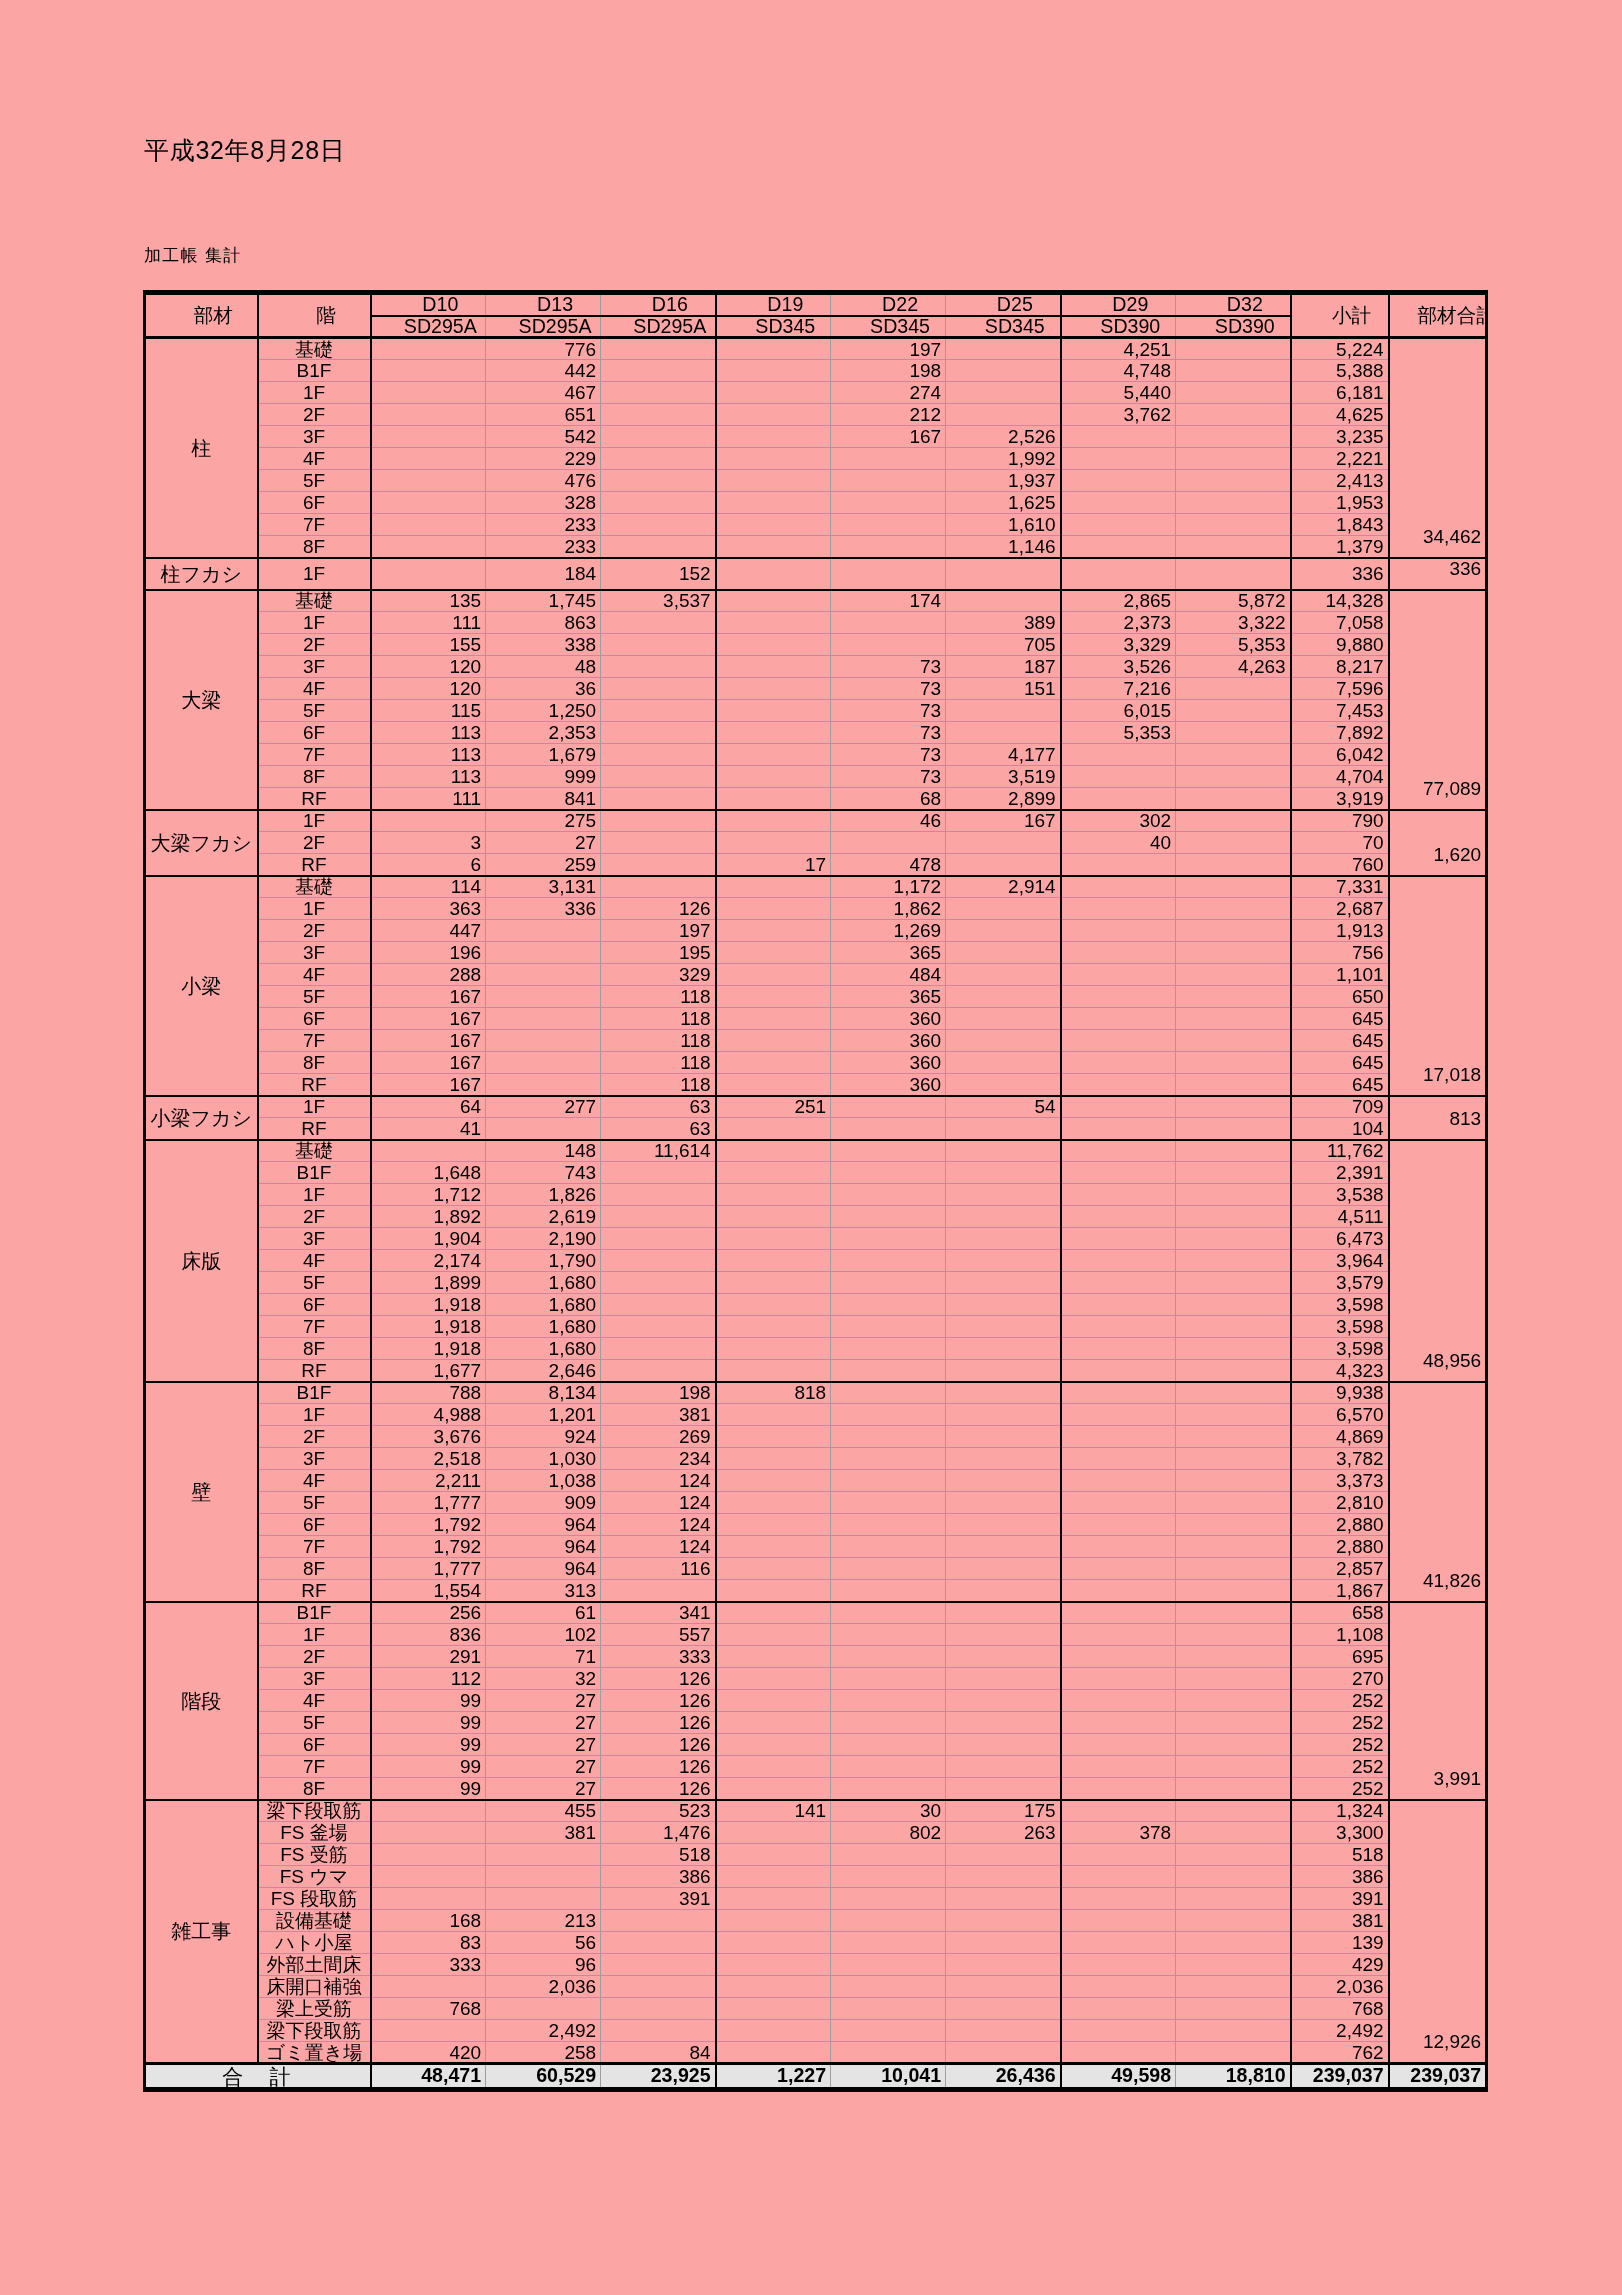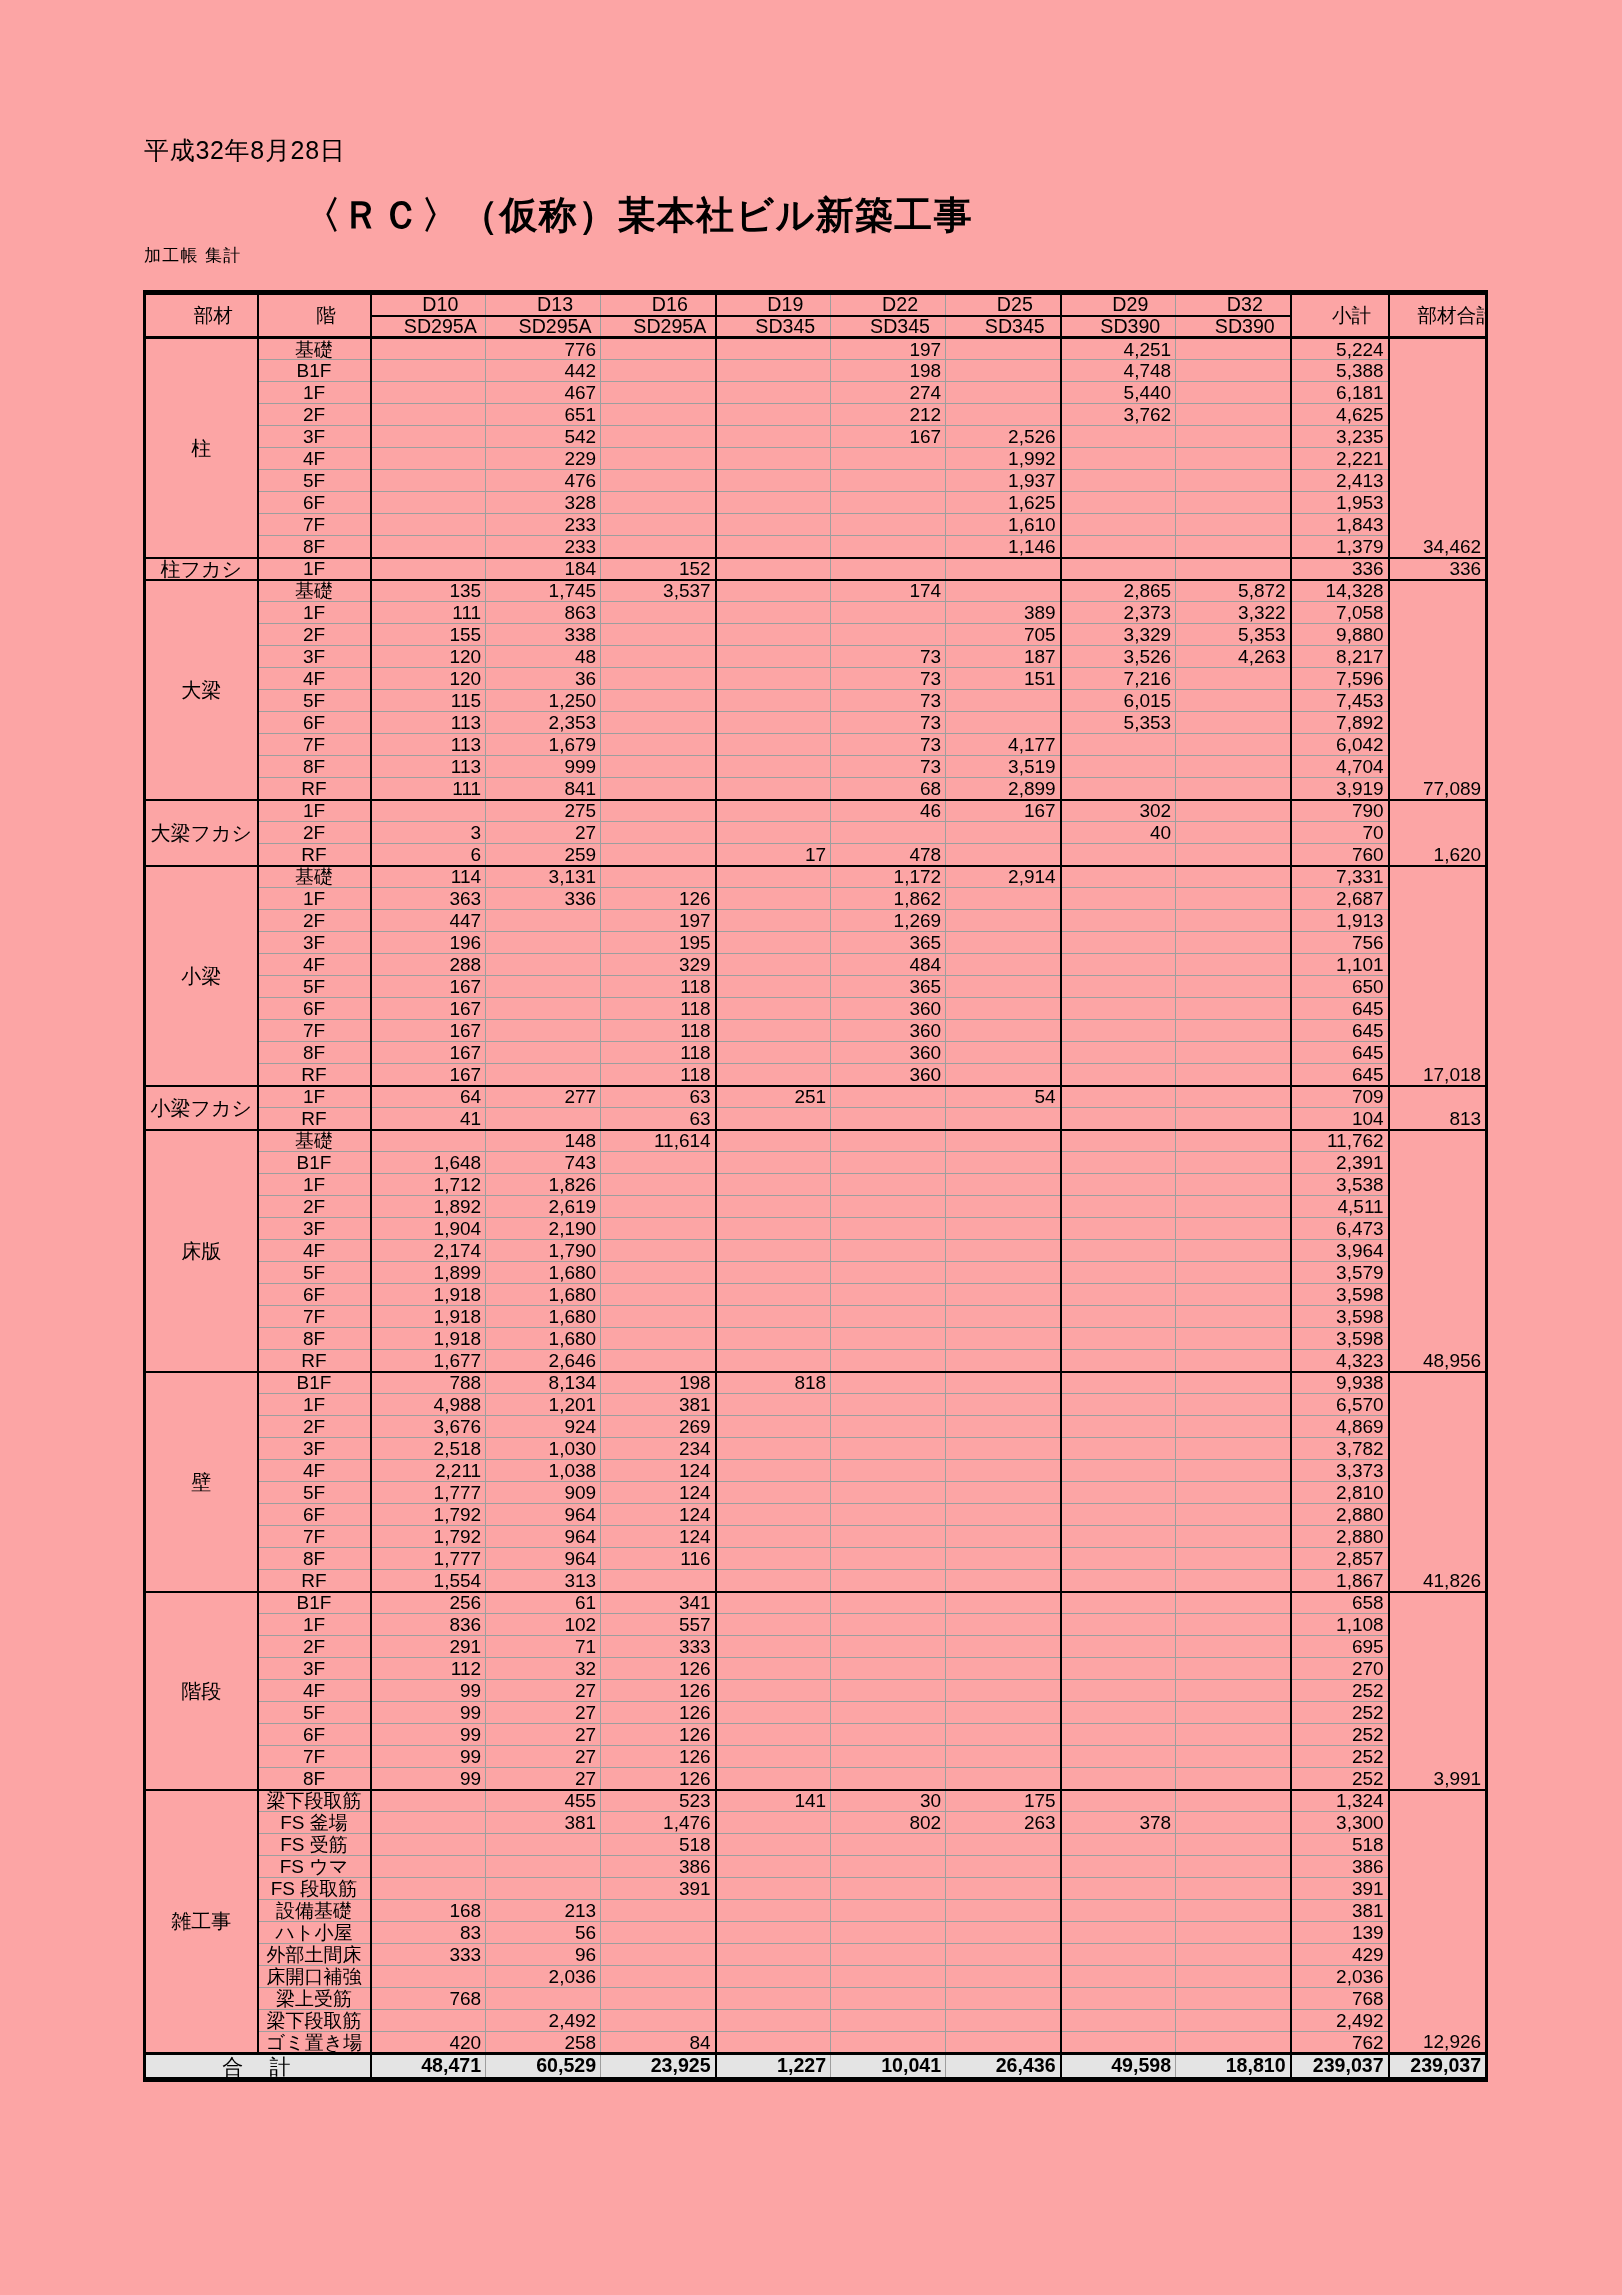--- a/index.html
+++ b/index.html
@@ -36,41 +36,40 @@
   thead th.bar-size{border-bottom:2px solid #000;}
   thead th.grade{border-bottom:3.9px solid #000;}
 
   
   tbody tr{height:22px;}
   tbody td{border-top:1.3px solid #9e9e9e;font-size:19px;}
   tbody tr.section-first td{border-top:2.6px solid #000;}
   td.num{text-align:right;}
   td.c-floor{text-align:center;}
   td.member-label{text-align:center;vertical-align:middle;font-size:20px;}
-  td.c-mt{vertical-align:bottom;padding-bottom:1px;}
+  td.c-mt{vertical-align:bottom;padding-bottom:11px;}
 
   
   .b-thick-r{border-right:2.6px solid #000;}
   .b-thin-r{border-right:1.3px solid #9e9e9e;}
 
   
   tfoot tr{height:26px;}
   tfoot td{
     border-top:3.9px solid #000;background:#e4e4e4;
     font-size:19.6px;vertical-align:middle;
   }
   tfoot td.total-label{text-align:center;font-size:21px;letter-spacing:2.6px;}
   tfoot td.num{text-align:right;font-weight:bold;}
 </style>
 </head>
 <body>
 
 <div class="page">
   <div class="date">平成32年8月28日</div>
-  <div class="doc-title">〈ＲＣ〉（仮称）某本社ビル新築工事</div>
   <div class="sheet-label">加工帳 集計</div>
 
   <div class="table-wrap">
     <table class="sum">
       <colgroup>
         <col class="c-member">
           <col class="c-floor">
         <col class="c-bar">
           <col class="c-bar">
           <col class="c-bar">

